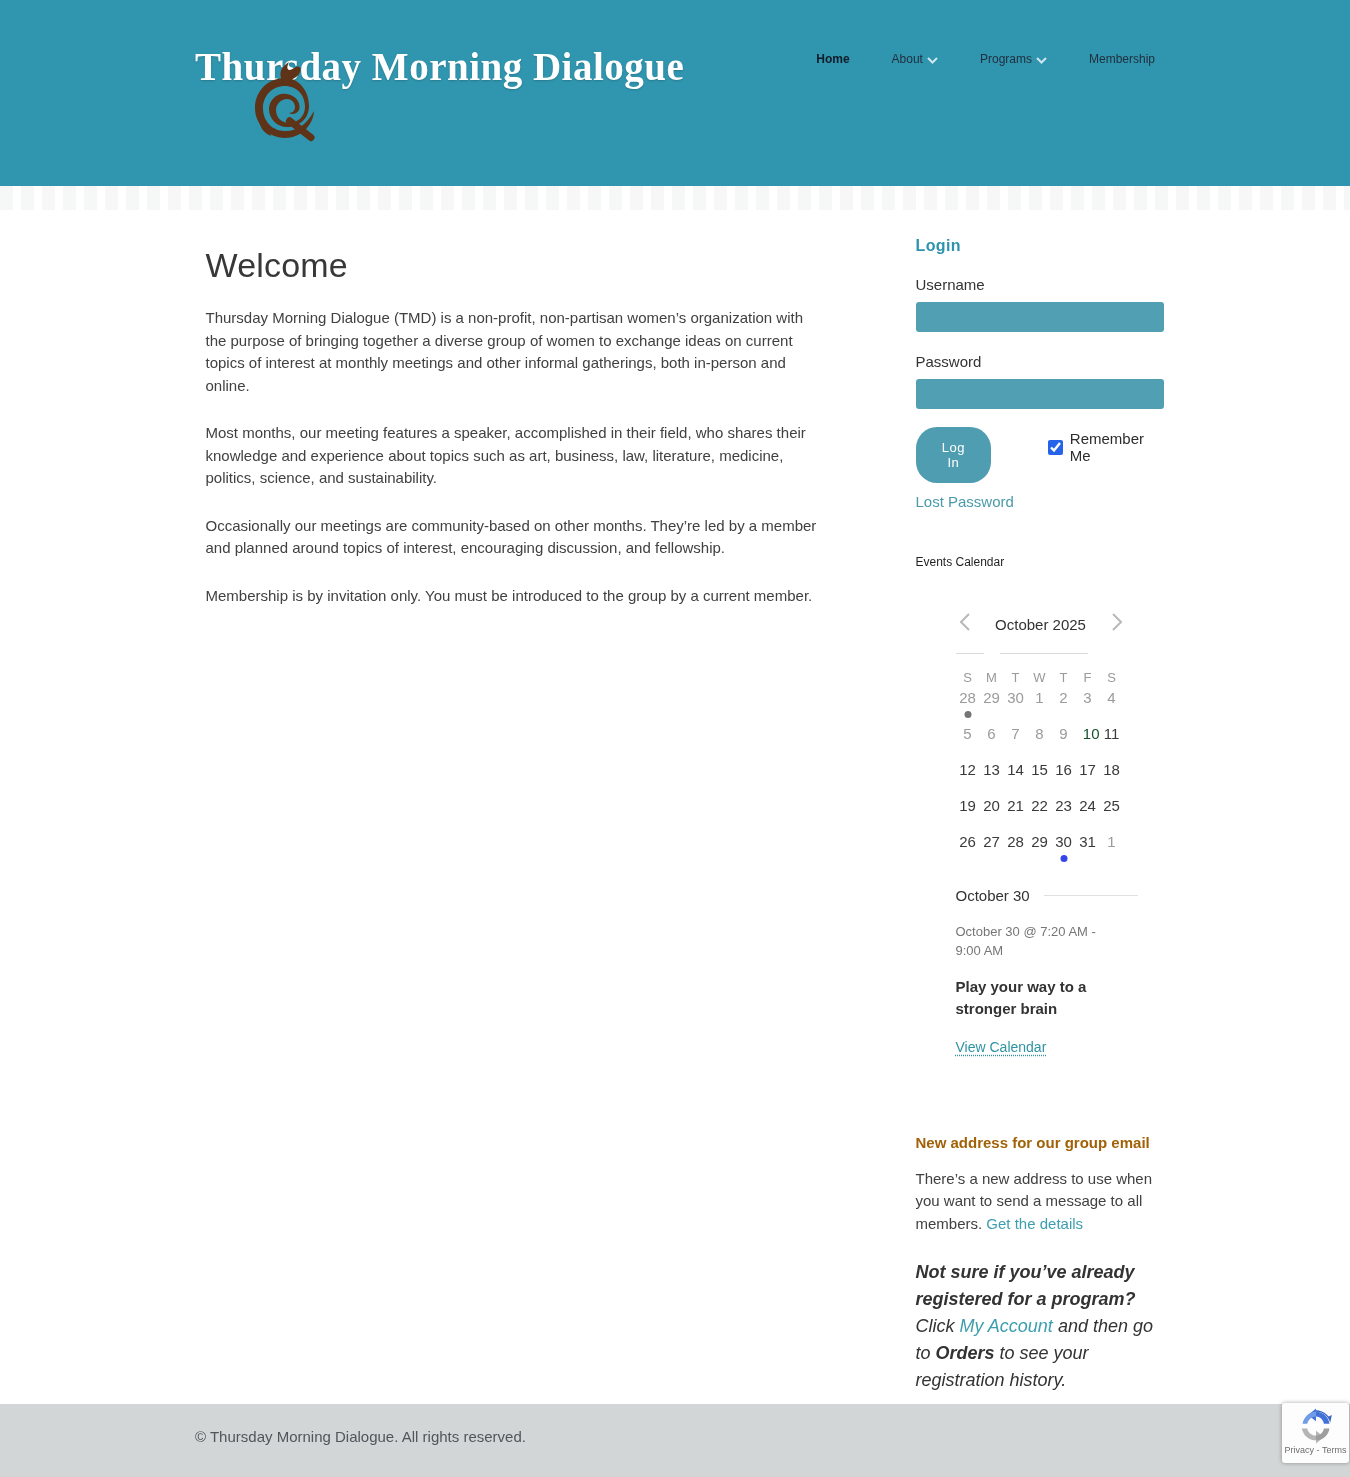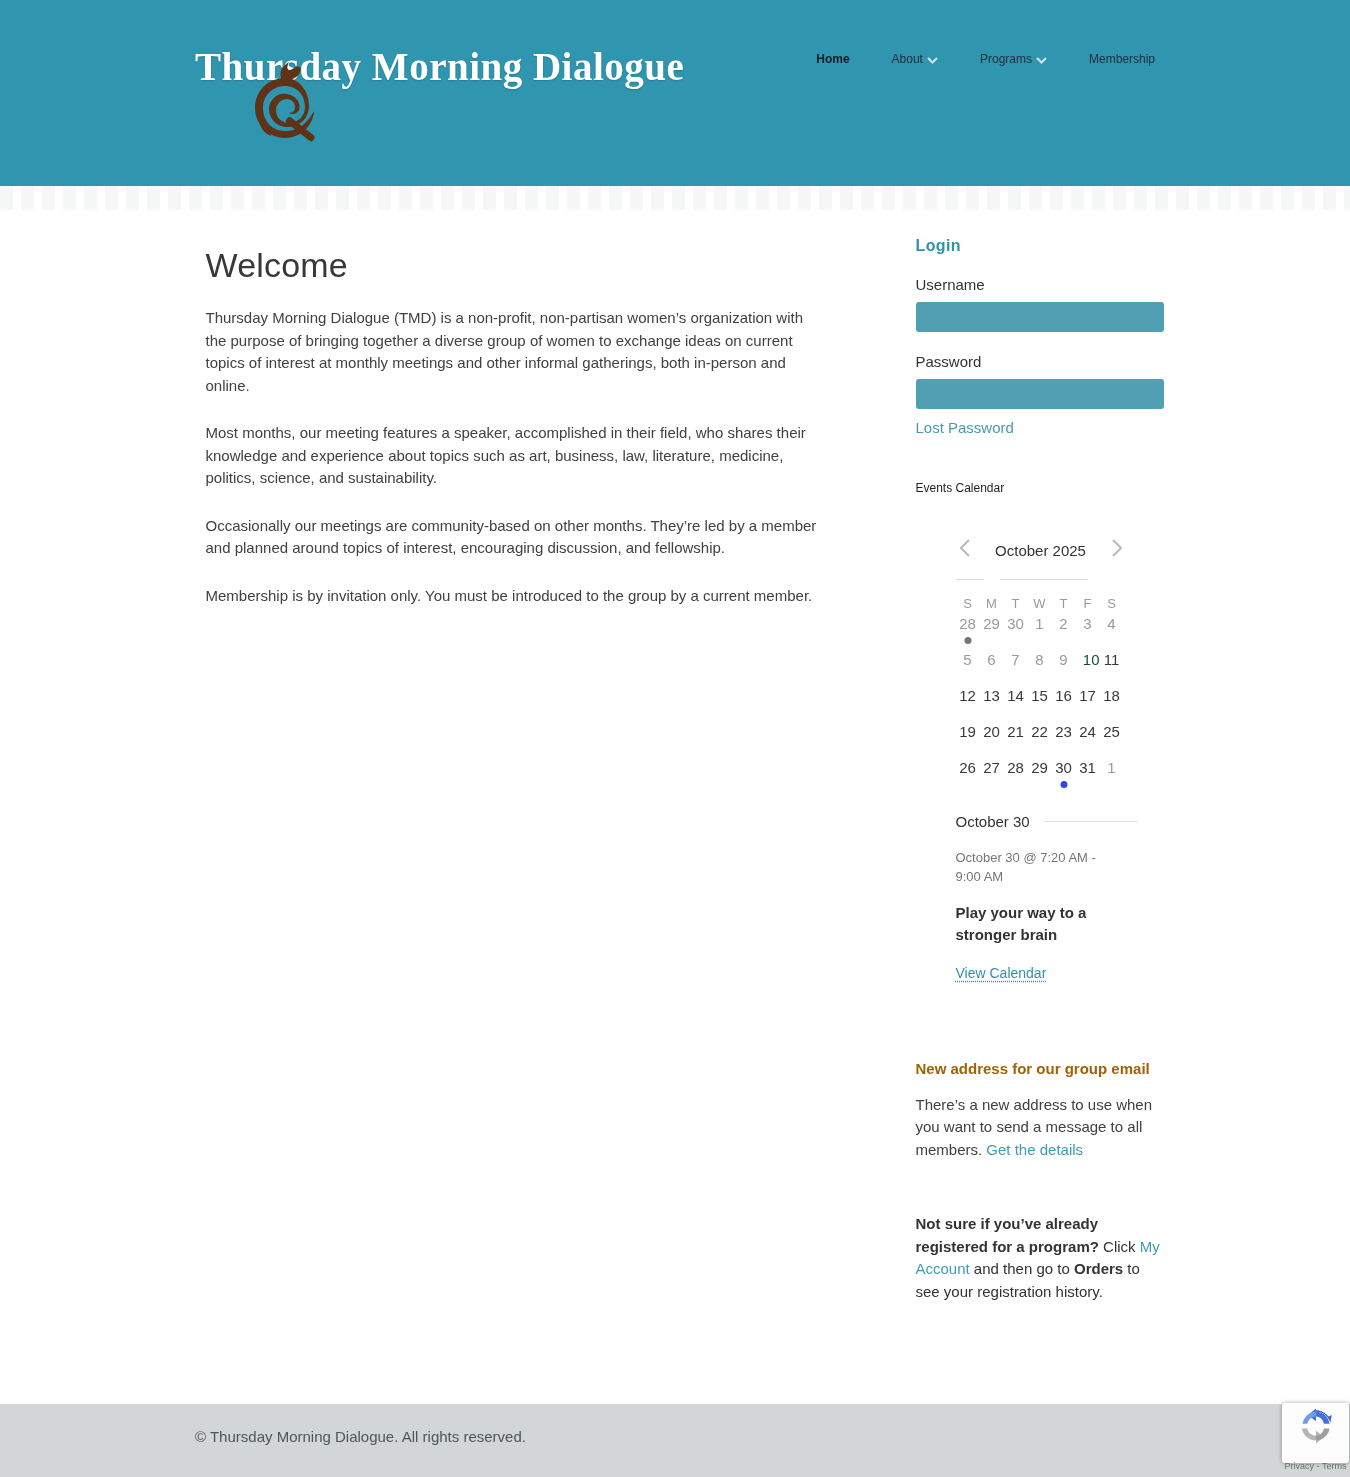--- a/index.html
+++ b/index.html
@@ -69,31 +69,31 @@
   .event-date { font-size:15px; color:#333; white-space:nowrap; }
   .event-date-line { flex:1; border-bottom:1px solid #e0e0e0; margin-left:14px; margin-right:-6px; }
   .event-meta { margin-top:19px; font-size:13px; line-height:1.45; color:#767676; width:166px; }
   .event-title { margin-top:15px; font-size:15px; line-height:1.5; font-weight:700; color:#333; width:140px; }
   .view-cal { margin-top:18px; display:inline-block; font-size:14px; color:#2e93a3; text-decoration:underline; text-underline-offset:3px; text-decoration-style:dotted; cursor:pointer; }
 
   
   .notice-heading { margin-top:78px; font-size:15px; font-weight:700; color:#a16207; }
   .notice-text { margin-top:17px; font-size:15px; line-height:1.5; color:#414141; }
   .teal-link { color:#3c9eae; text-decoration:none; cursor:pointer; }
-  .reg-note { margin-top:52px; font-size:15px; line-height:1.5; color:#333; }
+  .reg-note { margin-top:24px; font-size:18px; line-height:1.5; color:#333; font-style:italic; }
   .reg-note .b { font-weight:700; }
 
   
   .footer { height:73px; background:#d3d6d7; }
   .footer-text { padding-top:24px; font-size:15px; color:#50565a; }
 
   
   .recaptcha { position:absolute; right:1px; bottom:14px; width:67px; height:60px; background:#fdfdfd; border-radius:3px; box-shadow:0 0 4px rgba(0,0,0,0.35); text-align:center; padding-top:4px; }
   .recaptcha .rc-icon { width:38px; height:38px; margin:0 auto; }
-  .rc-terms { font-size:9px; color:#6d6d6d; margin-top:16px; }
+  .rc-terms { font-size:9px; color:#6d6d6d; margin-top:0; }
 </style>
 </head>
 <body>
 
 <div class="header">
   <div class="container">
     <div class="site-title">Thursday Morning Dialogue</div>
     <div class="site-logo">
       <svg viewBox="0 0 76 94" width="76" height="94">
         <g fill="#5e3317">
@@ -146,20 +146,27 @@
       </div>
 
       <div class="side-col">
 
         
         <div class="login-heading">Login</div>
         <div class="field-label">Username</div>
         <input type="text" class="text-input" value="" style="">
         <div class="field-label">Password</div>
         <input type="password" class="text-input" value="" style="">
+        <div class="login-row">
+          <button class="login-btn">Log In</button>
+          <label class="remember">
+            <input type="checkbox" checked="" style="">
+            <span>Remember Me</span>
+          </label>
+        </div>
         <a class="lost-pw">Lost Password</a>
 
         
         <div class="events-heading">Events Calendar</div>
 
         <div class="calendar">
           <div class="cal-nav">
             <button class="cal-prev" aria-label="previous month">
               <span><svg viewBox="0 0 10 18" width="10" height="18">
                     <polyline points="9,1 1,9 9,17" fill="none" stroke="#b9b9b9" stroke-width="2"></polyline>

